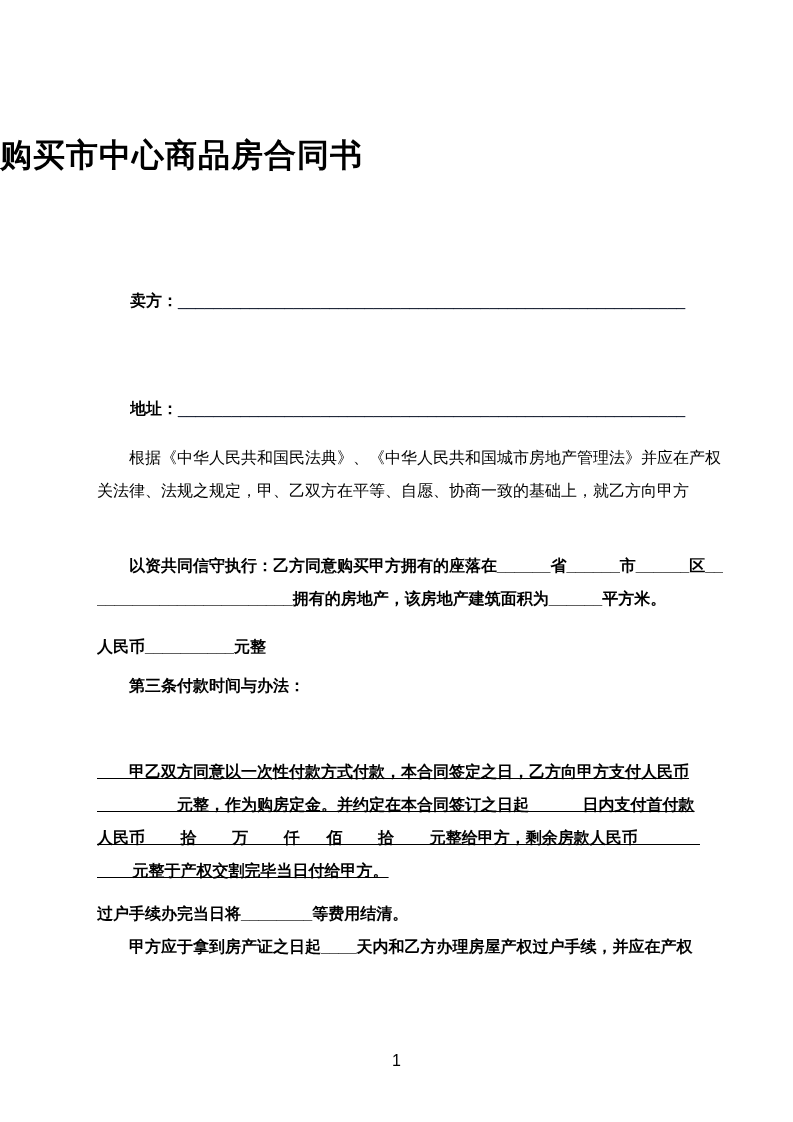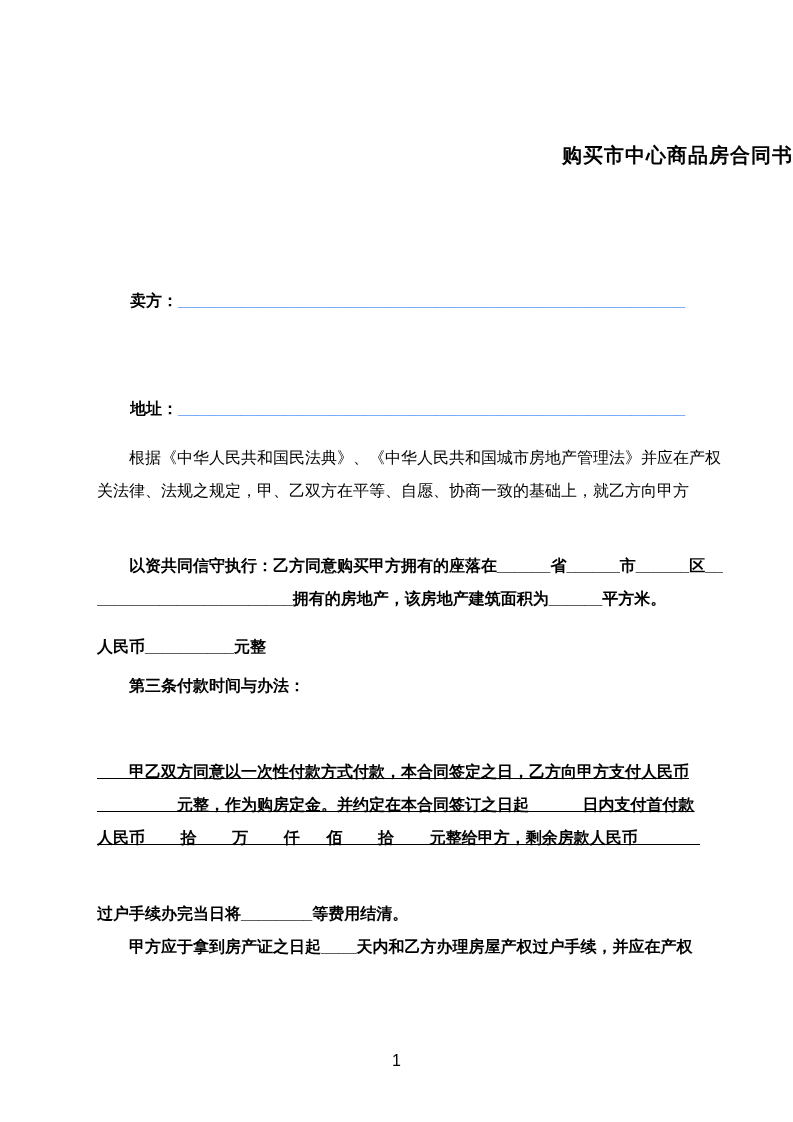--- a/index.html
+++ b/index.html
@@ -16,37 +16,37 @@
     background: #ffffff;
     overflow: hidden;
     font-size: 16px;
     line-height: 33px;
   }
   .title {
     position: absolute;
     top: 137px;
     left: 0;
     width: 100%;
-    text-align: right;
-    font-size: 20px;
+    text-align: left;
+    font-size: 32px;
     line-height: 36px;
     font-weight: 700;
     letter-spacing: 1px;
   }
   .field {
     position: absolute;
     left: 130px;
     width: 567px;
     height: 33px;
     line-height: 33px;
     font-weight: 700;
     white-space: pre;
     overflow: hidden;
   }
-  .field .blank { font-weight: 700; color: #3b82f6; letter-spacing: 0; }
+  .field .blank { font-weight: 400; color: #0f172a; letter-spacing: 0; }
   .field-seller  { top: 284px; }
   .field-buyer   { top: 338px; }
   .field-address { top: 392px; }
   .body-block { position: absolute; left: 97px; width: 640px; }
   .paragraph { position: absolute; left: 0; width: 100%; }
   .paragraph .line {
     height: 33px;
     line-height: 33px;
     white-space: pre;
     overflow: hidden;
@@ -92,20 +92,21 @@
       <div class="paragraph bold" data-name="paragraph-clause-2">
         <div class="line" data-name="paragraph-line">人民币__________元整</div>
       </div>
       <div class="paragraph bold" data-name="paragraph-clause-3">
         <div class="line" data-name="paragraph-line">　　第三条付款时间与办法：</div>
       </div>
       <div class="paragraph bold" data-name="paragraph-payment-terms">
         <div class="line" data-name="paragraph-line">　　甲乙双方同意以一次性付款方式付款，本合同签定之日，乙方向甲方支付人民币</div>
         <div class="line" data-name="paragraph-line">_________元整，作为购房定金。并约定在本合同签订之日起______日内支付首付款</div>
         <div class="line" data-name="paragraph-line">人民币____拾____万____仟___佰____拾____元整给甲方，剩余房款人民币_______</div>
+        <div class="line" data-name="paragraph-line">____元整于产权交割完毕当日付给甲方。</div>
       </div>
       <div class="paragraph bold" data-name="paragraph-transfer-terms">
         <div class="line" data-name="paragraph-line">过户手续办完当日将________等费用结清。</div>
         <div class="line" data-name="paragraph-line">　　甲方应于拿到房产证之日起____天内和乙方办理房屋产权过户手续，并应在产权</div>
       </div>
     </div>
 
   <div class="page-number" data-name="page-number">1</div>
 
 </div>

